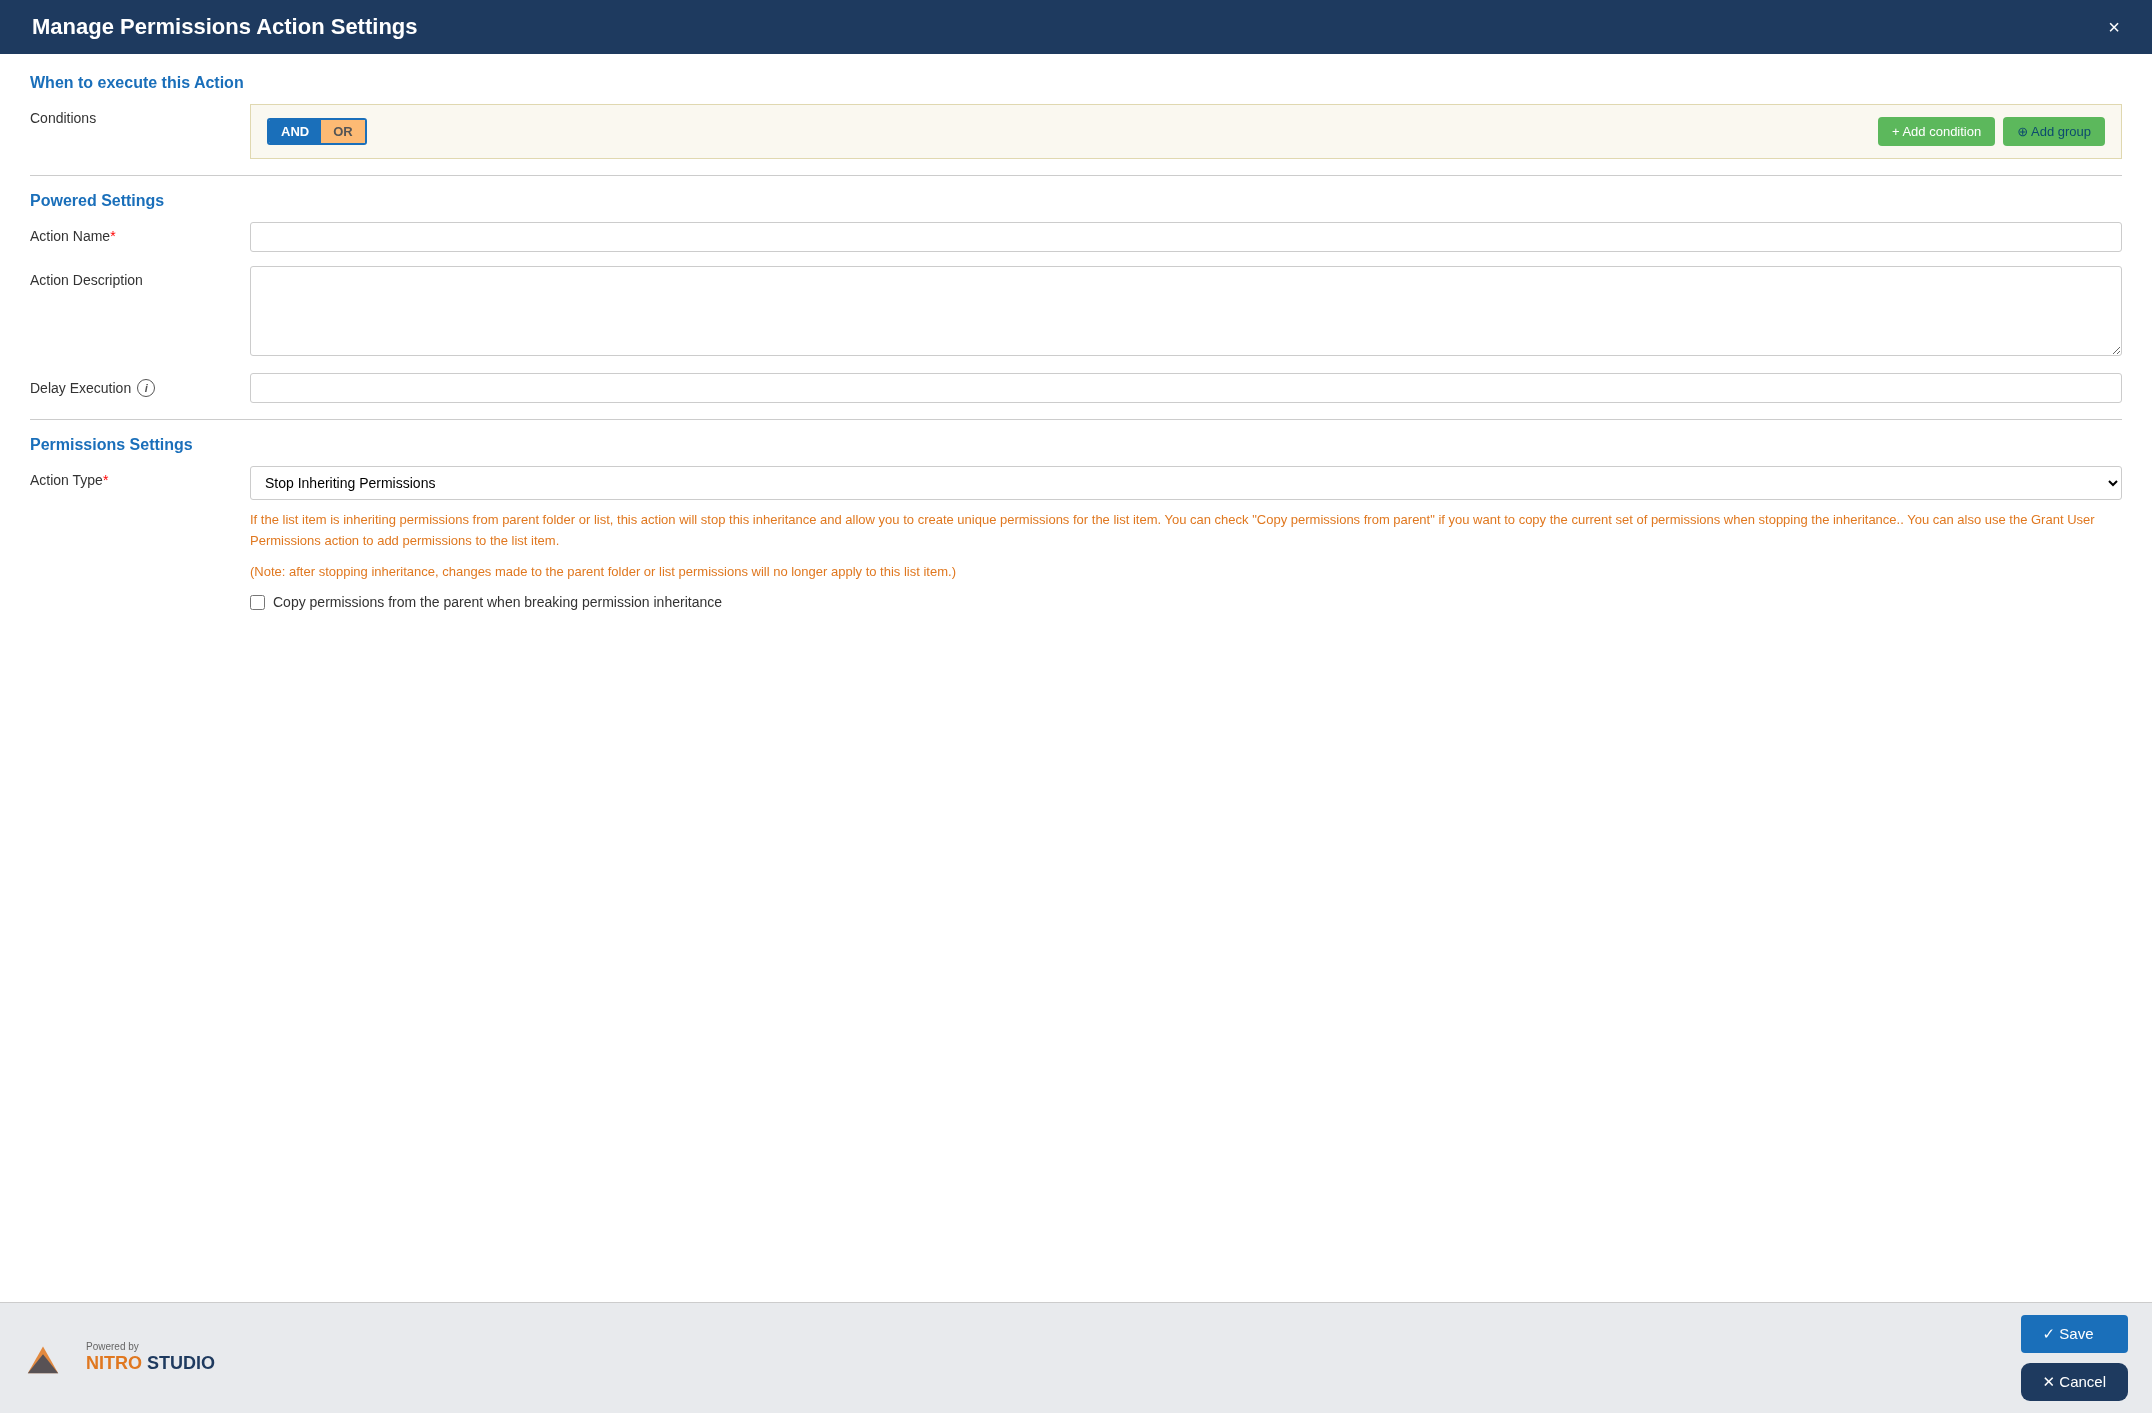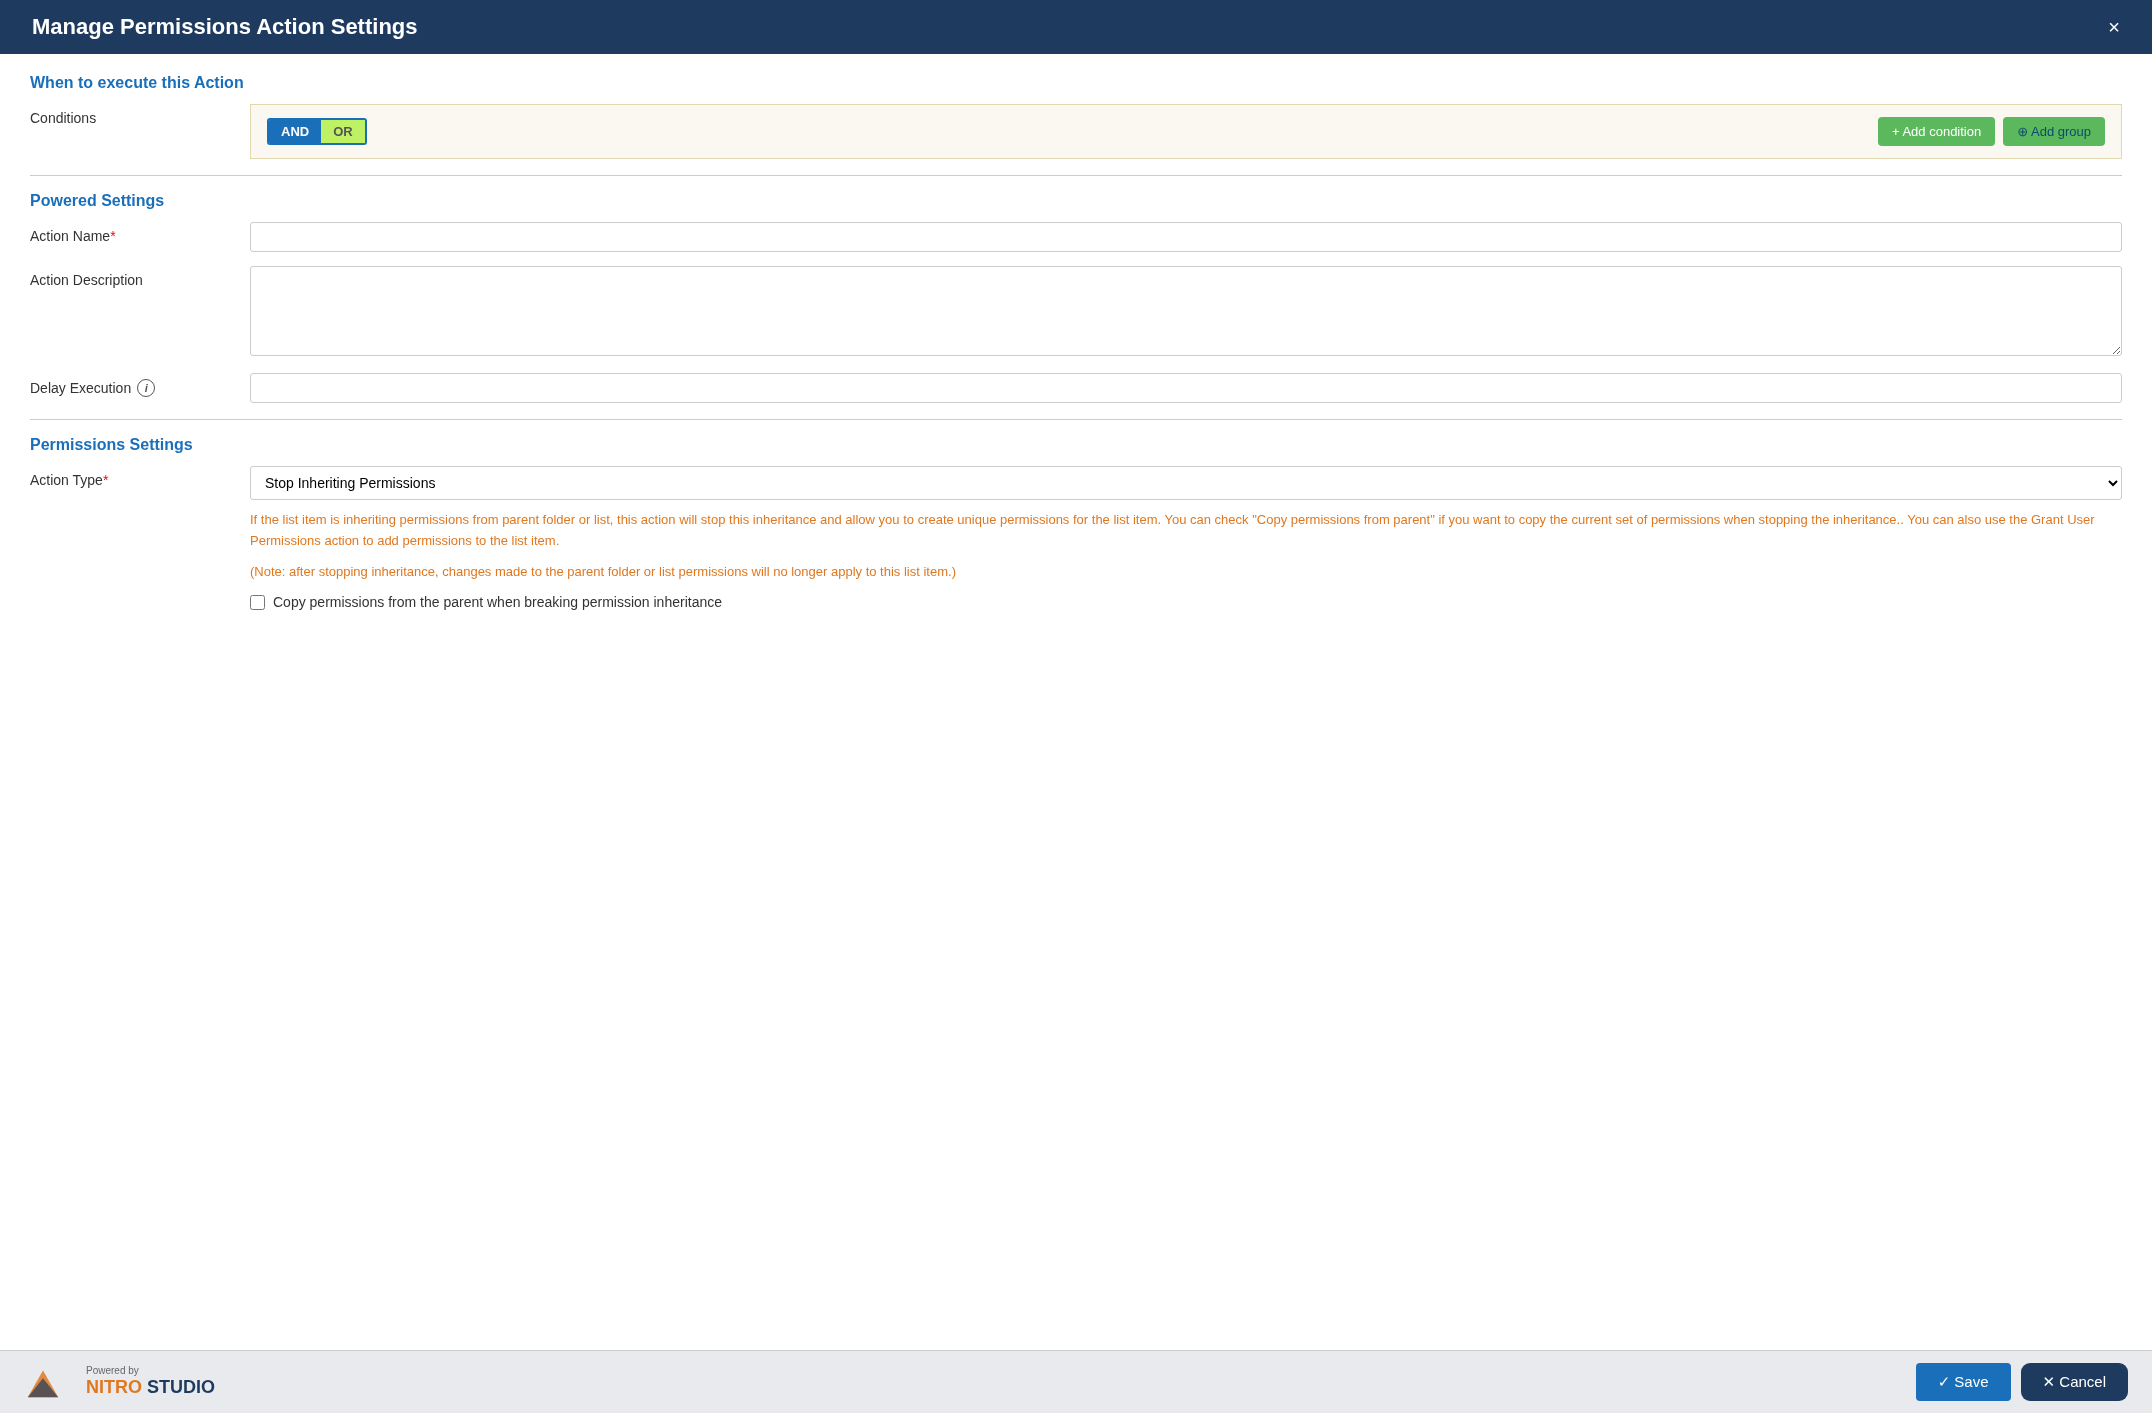--- a/index.html
+++ b/index.html
@@ -71,21 +71,21 @@
       border: 2px solid #1a6fba;
       border-radius: 3px;
       overflow: hidden;
     }
     .and-or-btn {
       padding: 4px 12px;
       font-size: 13px;
       font-weight: bold;
       cursor: pointer;
       border: none;
-      background: #bef264;
+      background: #fdba74;
       color: #555;
     }
     .and-or-btn.active {
       background: #1a6fba;
       color: #fff;
     }
     .conditions-actions {
       display: flex;
       gap: 8px;
     }
@@ -233,20 +233,21 @@
       font-size: 18px;
       font-weight: bold;
       color: #1e3a5f;
     }
     .nitro-studio .nitro {
       color: #e07820;
     }
     .footer-buttons {
       display: flex;
       gap: 10px;
+      flex-direction: column;
     }
     .btn-save {
       background: #1a6fba;
       color: #fff;
       border: none;
       padding: 10px 22px;
       border-radius: 4px;
       font-size: 15px;
       cursor: pointer;
       display: flex;

